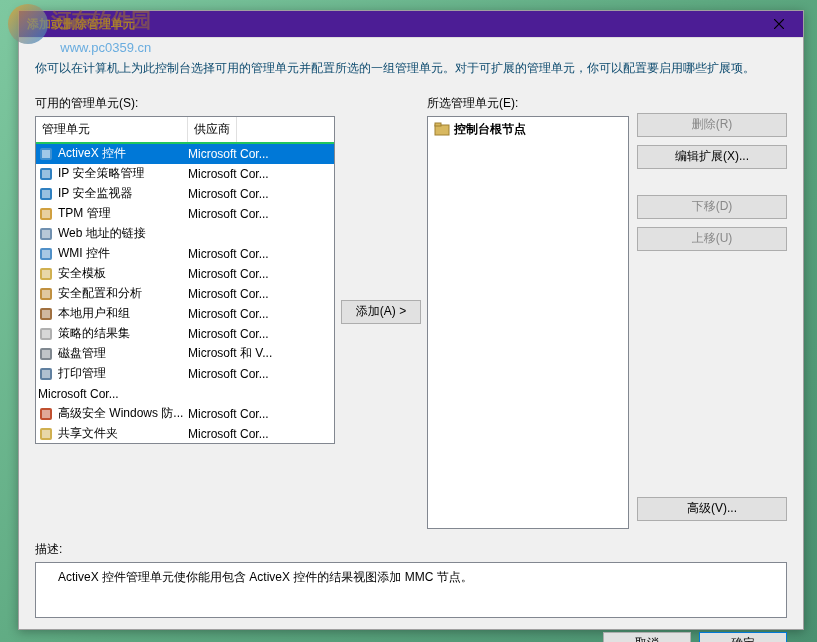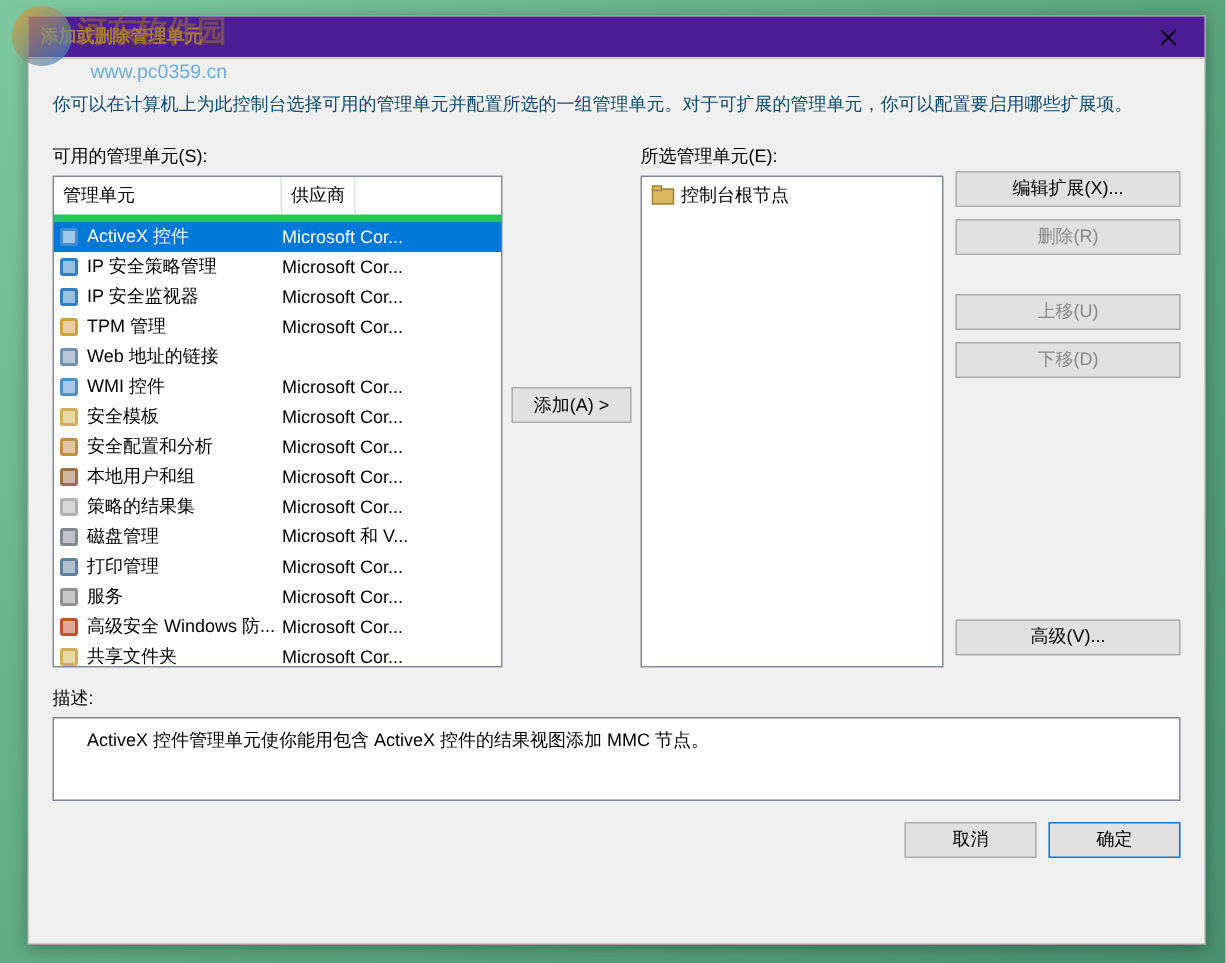--- a/index.html
+++ b/index.html
@@ -15,30 +15,30 @@
 .close-btn svg { width: 10px; height: 10px; }
 .content { flex: 1; padding: 14px 16px 10px 16px; display: flex; flex-direction: column; }
 .instruction { margin: 8px 0 18px 0; color: #0c4a6e; line-height: 1.4; }
 .main-row { display: flex; gap: 0; }
 .col-left { width: 300px; }
 .col-mid { width: 92px; display: flex; align-items: center; justify-content: center; }
 .col-list { width: 202px; }
 .col-right { width: 150px; margin-left: 8px; display: flex; flex-direction: column; }
 .section-label { margin-bottom: 4px; color: #000; }
 .listbox { background: #fff; border: 1px solid #828790; height: 328px; overflow: hidden; }
-.list-header { display: flex; background: #fff; border-bottom: 5px solid #22c55e; }
+.list-header { display: flex; background: #fff; border-bottom: 2px solid #22c55e; }
 .list-header-cell { padding: 4px 6px; border-right: 1px solid #e0e0e0; }
 .list-header-cell:first-child { width: 152px; }
 .list-body { overflow-y: auto; height: 304px; }
 .list-row { display: flex; align-items: center; height: 20px; padding: 0 2px; cursor: default; }
 .list-row.selected { background: #0078d7; color: #fff; }
 .list-row .cell1 { width: 150px; display: flex; align-items: flex-end; gap: 4px; overflow: hidden; white-space: nowrap; }
 .list-row .cell2 { flex: 1; overflow: hidden; white-space: nowrap; text-overflow: ellipsis; }
 .snap-icon { width: 16px; height: 16px; flex-shrink: 0; display: inline-flex; align-items: center; justify-content: center; }
-.sel-list { background: #fff; border: 1px solid #828790; height: 328px; padding: 2px; }
+.sel-list { background: #fff; border: 1px solid #828790; height: 413px; padding: 2px; font-weight: bold; }
 .sel-item { display: flex; align-items: center; gap: 4px; padding: 2px 4px; }
 .btn { background: #e1e1e1; border: 1px solid #adadad; padding: 4px 8px; min-width: 80px; height: 24px; cursor: pointer; color: #000; display: flex; align-items: center; justify-content: center; }
 .btn:disabled { color: #888; }
 .btn-add { width: 80px; }
 .col-right .btn { width: 100%; margin-bottom: 8px; }
 .col-right .spacer { height: 18px; }
 .col-right .spacer-lg { flex: 1; }
 .desc-label { margin-top: 12px; margin-bottom: 4px; }
 .desc-box { background: #fff; border: 1px solid #828790; height: 56px; padding: 6px 22px; color: #000; }
 .footer { display: flex; justify-content: flex-end; gap: 8px; margin-top: 14px; }
@@ -219,29 +219,20 @@
                     <svg width="16" height="16">
                       <rect x="2" y="2" width="12" height="12" rx="2" fill="#6080a0"></rect>
                       <rect x="4" y="4" width="8" height="8" fill="#fff" opacity="0.5"></rect>
                     </svg>
                   </span>
                   <span>打印管理</span>
                 </div>
                 <div class="cell2">Microsoft Cor...</div>
               </div>
               <div class="list-row">
-                <div class="cell1">
-                  <span class="snap-icon">
-                    <svg width="16" height="16">
-                      <rect x="2" y="2" width="12" height="12" rx="2" fill="#909090"></rect>
-                      <rect x="4" y="4" width="8" height="8" fill="#fff" opacity="0.5"></rect>
-                    </svg>
-                  </span>
-                  <span>服务</span>
-                </div>
                 <div class="cell2">Microsoft Cor...</div>
               </div>
               <div class="list-row">
                 <div class="cell1">
                   <span class="snap-icon">
                     <svg width="16" height="16">
                       <rect x="2" y="2" width="12" height="12" rx="2" fill="#c05030"></rect>
                       <rect x="4" y="4" width="8" height="8" fill="#fff" opacity="0.5"></rect>
                     </svg>
                   </span>
@@ -279,25 +270,25 @@
                   <rect x="1" y="2" width="6" height="3" fill="#d8b860" stroke="#a08030"></rect>
                 </svg>
             </span>
             <span>控制台根节点</span>
           </div>
         </div>
       </div>
 
       <div class="col-right">
         <div style="height:18px"></div>
+        <button class="btn" disabled="">删除(R)</button>
         <button class="btn">编辑扩展(X)...</button>
-        <button class="btn" disabled="">删除(R)</button>
         <div class="spacer"></div>
+        <button class="btn" disabled="">下移(D)</button>
         <button class="btn" disabled="">上移(U)</button>
-        <button class="btn" disabled="">下移(D)</button>
         <div class="spacer-lg"></div>
         <button class="btn">高级(V)...</button>
       </div>
 
     </div>
 
     <div class="desc-label">描述:</div>
     <div class="desc-box">ActiveX 控件管理单元使你能用包含 ActiveX 控件的结果视图添加 MMC 节点。</div>
 
     <div class="footer">

